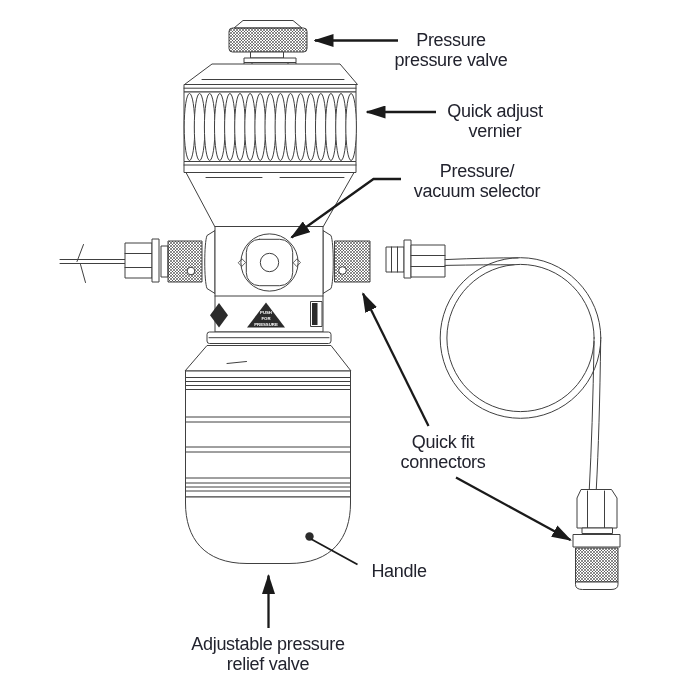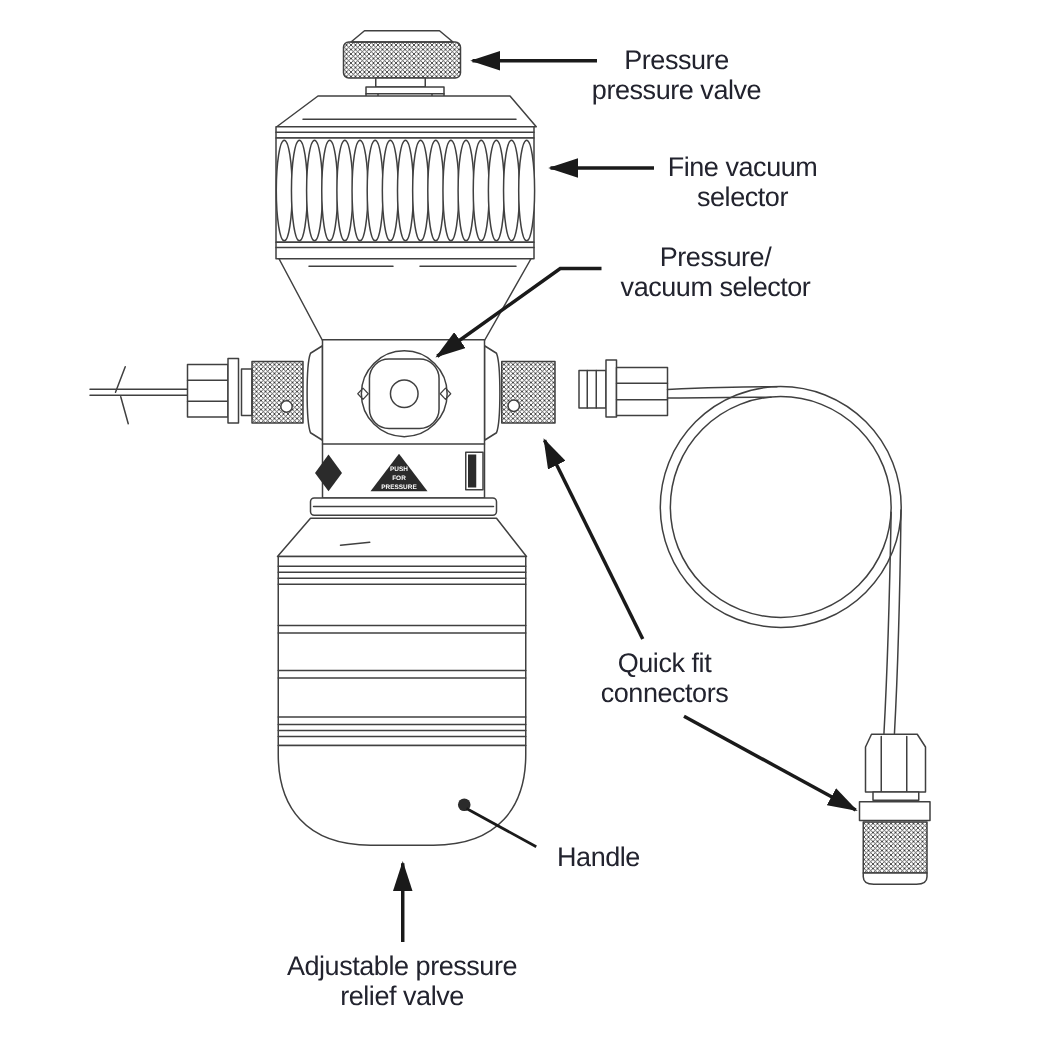--- a/index.html
+++ b/index.html
@@ -169,22 +169,22 @@
       <line class="leader" x1="311" y1="539" x2="357.5" y2="564.5"></line>
     </g>
   </svg>
 
   <div class="label" style="left:451px;top:50px">
     <div>Pressure</div>
     <div>pressure valve</div>
   </div>
 
   <div class="label" style="left:495px;top:121px">
-    <div>Fine vacuum</div>
-    <div>selector</div>
+    <div>Quick adjust</div>
+    <div>vernier</div>
   </div>
 
   <div class="label" style="left:443px;top:452px">
     <div>Quick fit</div>
     <div>connectors</div>
   </div>
 
   <div class="label" style="left:477px;top:181px">
     <div>Pressure/</div>
     <div>vacuum selector</div>

